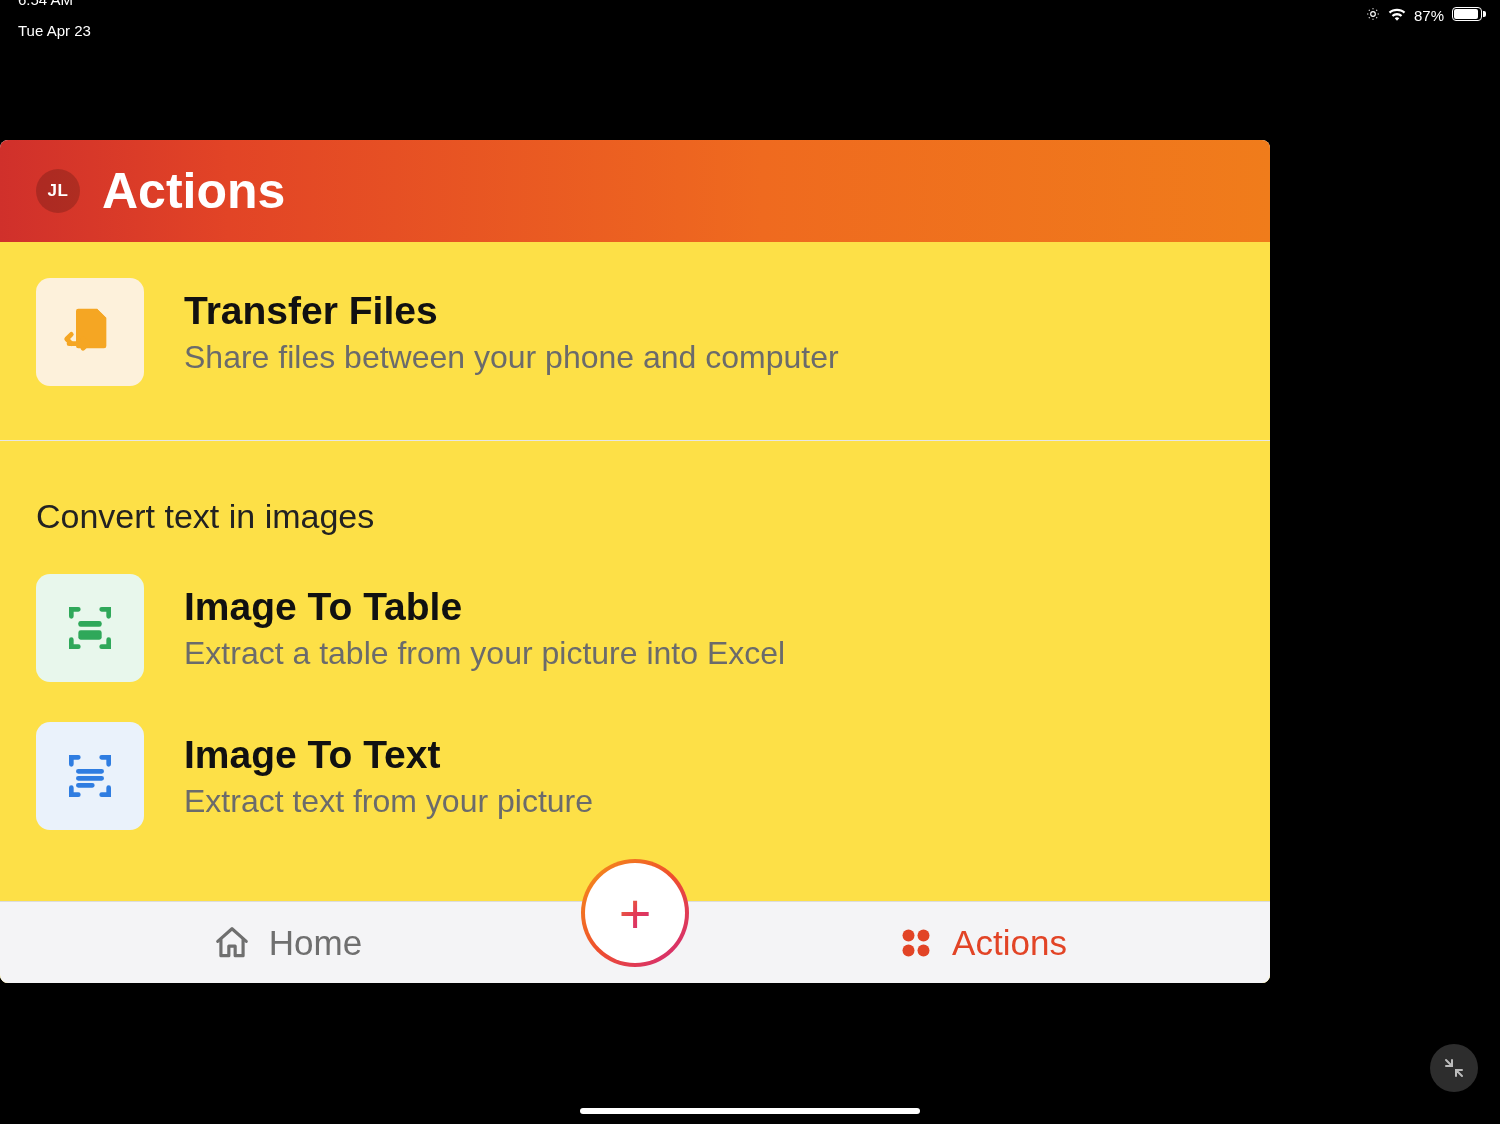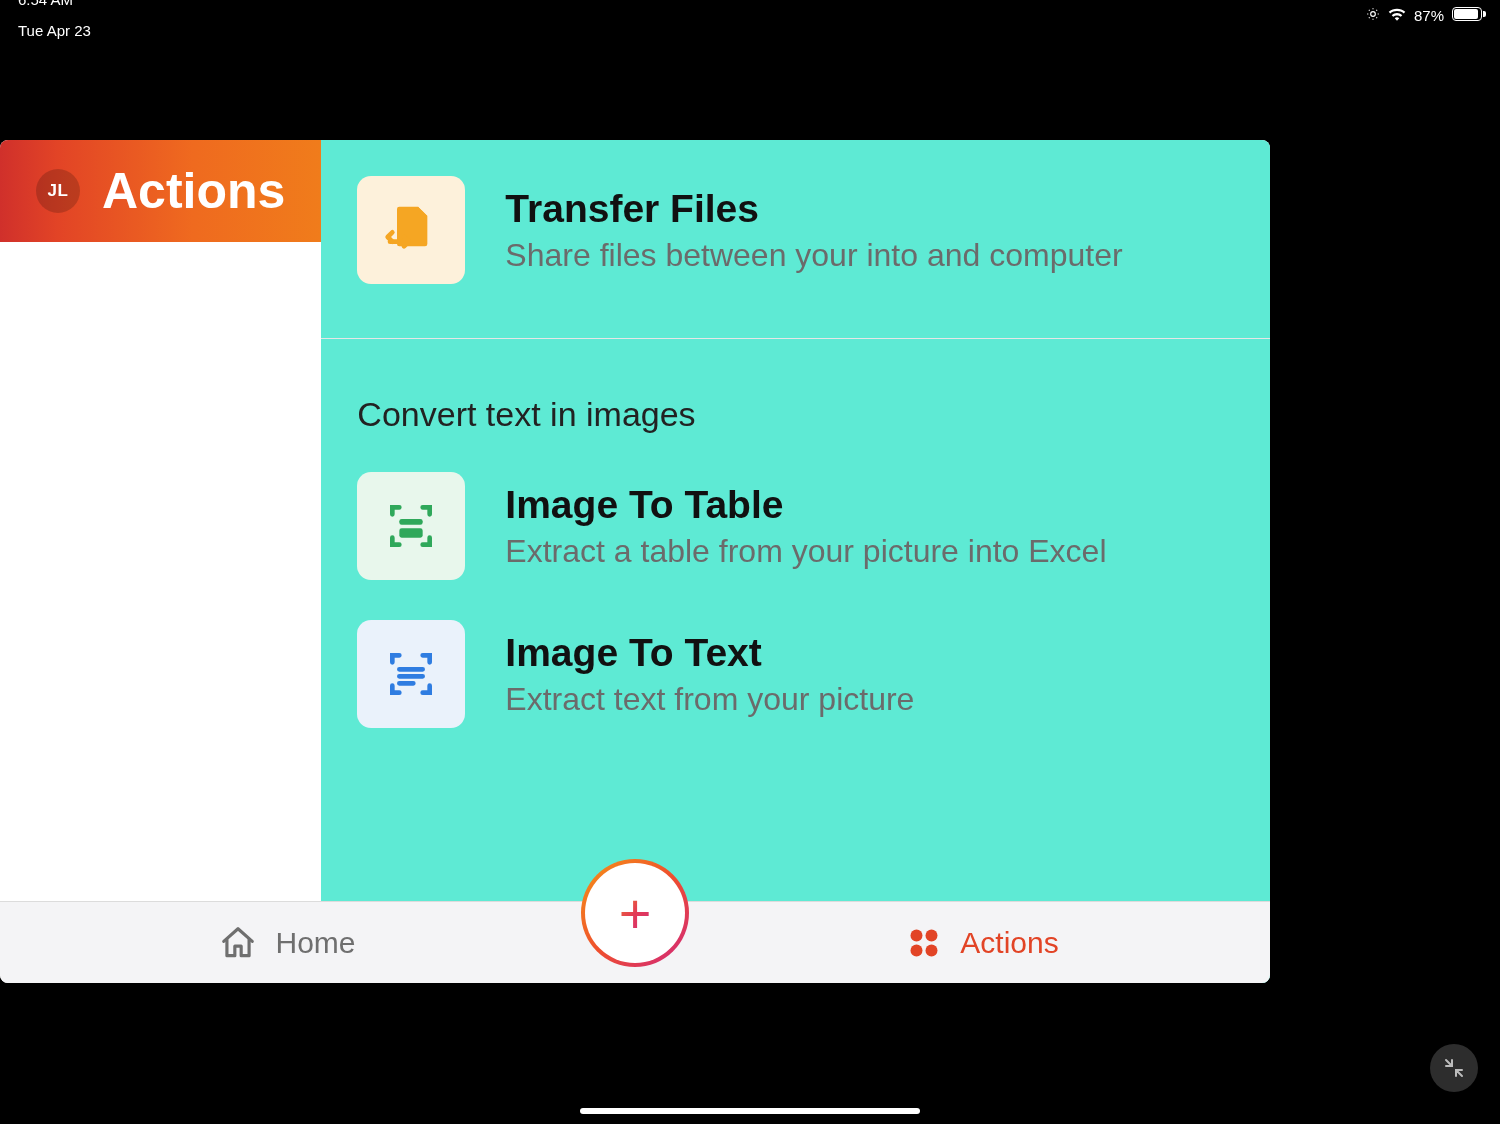--- a/index.html
+++ b/index.html
@@ -28,21 +28,21 @@
   
   .app {
     position: absolute;
     top: 140px;
     left: 0;
     right: 230px;
     height: 843px;
     background: #fff;
     border-radius: 8px;
     overflow: hidden;
-    display: flex; flex-direction: row;
+    display: flex; flex-direction: column;
   }
 
   
   .header {
     height: 102px;
     background: linear-gradient(90deg, #d0302b 0%, #e24426 18%, #ef6a1f 60%, #f07c1b 100%);
     display: flex; align-items: center; padding: 0 36px; gap: 22px;
     flex-shrink: 0;
   }
   .avatar-badge {
@@ -51,21 +51,21 @@
     color: #fff; font-size: 17px; font-weight: 600;
     display: flex; align-items: center; justify-content: center;
     letter-spacing: 0.5px;
   }
   .header-title {
     color: #fff; font-size: 50px; font-weight: 700;
   }
 
   
   .content {
-    flex: 1; overflow: hidden; background: #5eead4;
+    flex: 1; overflow: hidden; background: #fde047;
     padding-top: 16px;
   }
 
   .action-row {
     display: flex; align-items: center; gap: 40px;
     padding: 20px 36px;
   }
   .action-icon-box {
     width: 108px; height: 108px; border-radius: 14px;
     display: flex; align-items: center; justify-content: center;
@@ -92,21 +92,21 @@
   .box-green  { background: #e8f7ec; }
 
   
   .tabbar {
     position: absolute; left: 0; right: 0; bottom: 0; height: 82px;
     background: #f4f4f6; border-top: 1px solid #dcdcdc;
     display: flex; align-items: center;
   }
   .tab {
     flex: 1; display: flex; align-items: center; justify-content: center; gap: 18px;
-    font-size: 30px; color: #6f6f6f;
+    font-size: 35px; color: #6f6f6f;
   }
   .tab.active { color: #e24426; }
   .tab-icon { display: flex; }
 
   
   .fab-wrap {
     position: absolute; left: 50%; bottom: 16px; transform: translateX(-50%);
     width: 108px; height: 108px; border-radius: 50%;
     background: linear-gradient(135deg, #f59417 0%, #ef4f2d 50%, #d0267f 100%);
     display: flex; align-items: center; justify-content: center;
@@ -177,21 +177,21 @@
         <svg width="56" height="56" viewBox="0 0 48 48" fill="#f5a623">
           <path d="M14 4h16l8 8v24a2 2 0 0 1-2 2H14a2 2 0 0 1-2-2V6a2 2 0 0 1 2-2z"></path>
           <path d="M30 4v8h8" fill="#fff" opacity="0.0"></path>
           <path d="M30 4v8h8L30 4z" fill="#f5a623"></path>
           <path d="M8 28h16m0 0-4-4m4 4-4 4" stroke="#f5a623" stroke-width="4" fill="none" stroke-linecap="round" stroke-linejoin="round" transform="translate(-2,6)"></path>
           <path d="M8 34 4 30l4-4" stroke="#f5a623" stroke-width="4" fill="none" stroke-linecap="round" stroke-linejoin="round"></path>
         </svg>
       </div>
       <div class="action-text">
         <div class="title">Transfer Files</div>
-        <div class="desc">Share files between your into and computer</div>
+        <div class="desc">Share files between your phone and computer</div>
       </div>
     </div>
 
     <div class="section-divider"></div>
 
     <div class="section-header">Convert text in images</div>
 
     <div class="action-row">
       <div class="action-icon-box box-green">
         <svg width="56" height="56" viewBox="0 0 48 48" fill="none" stroke="#2fa85a" stroke-width="4" stroke-linecap="round">

